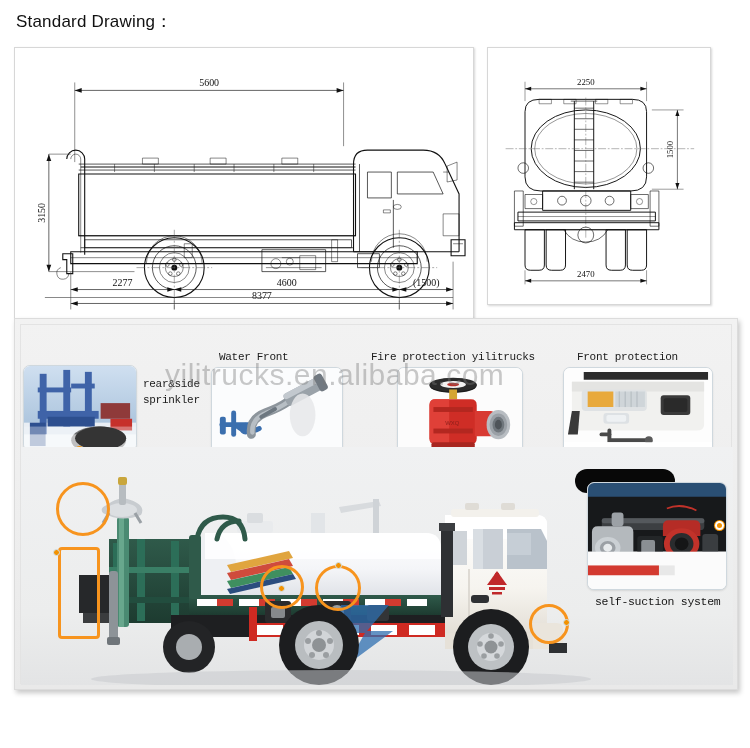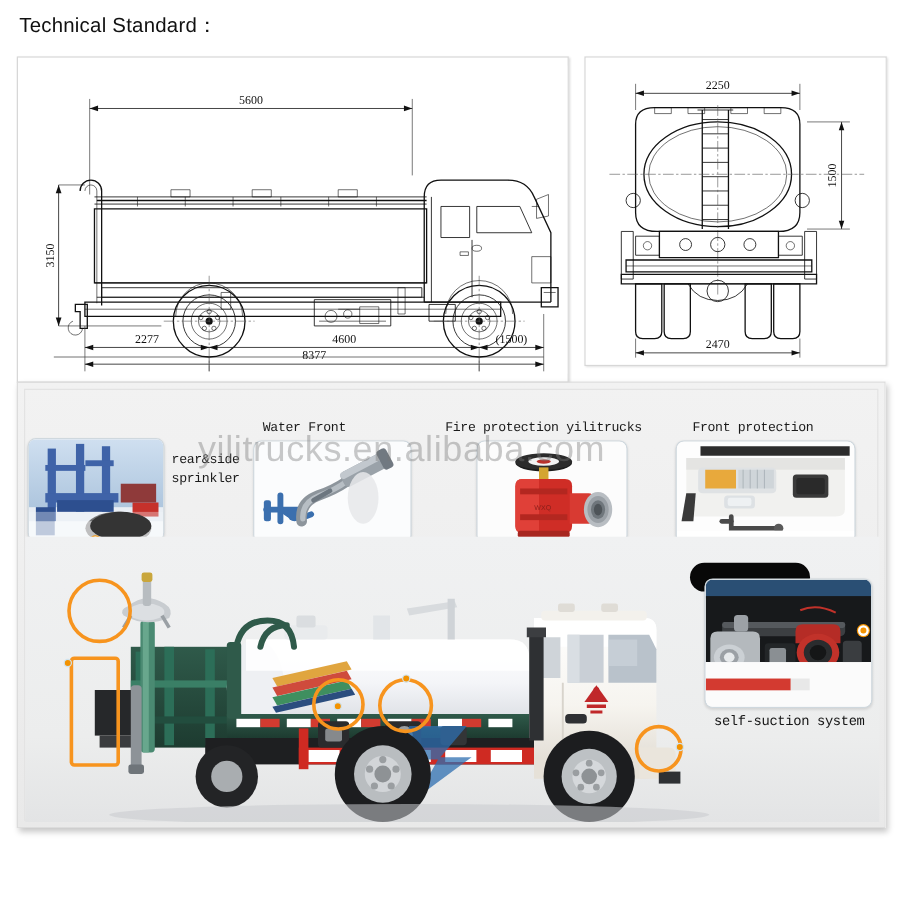--- a/index.html
+++ b/index.html
@@ -21,21 +21,21 @@
   
   .tech-row { position: absolute; left: 0; top: 42px; width: 750px; height: 270px; }
   .tech-panel {
     position: absolute;
     background: #fff;
     border: 1px solid #d7d7d7;
     box-shadow: 1px 1px 2px rgba(0,0,0,0.16);
     overflow: hidden;
   }
   #panel-side { left: 14px; top: 5px; width: 460px; height: 272px; }
-  #panel-rear { left: 487px; top: 5px; width: 252px; height: 258px; }
+  #panel-rear { left: 487px; top: 5px; width: 224px; height: 258px; }
   .tech-panel svg { display: block; width: 100%; height: 100%; }
 
   .dimtext { font-family: "Liberation Serif", serif; font-size: 10px; fill: #111; }
   .dimtext-v { font-family: "Liberation Serif", serif; font-size: 10px; fill: #111; }
   .dl { stroke: #222; stroke-width: 0.7; fill: none; }
   .ext { stroke: #444; stroke-width: 0.6; fill: none; }
   .ol { stroke: #111; stroke-width: 1.1; fill: none; }
   .ol-thin { stroke: #111; stroke-width: 0.7; fill: none; }
   .ol-t { stroke: #111; stroke-width: 0.5; fill: none; }
   .ctr { stroke: #555; stroke-width: 0.5; fill: none; stroke-dasharray: 9 2 2 2; }
@@ -139,21 +139,21 @@
     color: rgba(120,120,120,0.40);
     letter-spacing: 0.5px;
     white-space: nowrap;
     pointer-events: none;
     z-index: 40;
   }
 </style>
 </head>
 <body>
 
-<div class="page-title">Technical Standard：</div>
+<div class="page-title">Standard Drawing：</div>
 
 <div class="tech-row">
 
   <div class="tech-panel" id="panel-side">
     <svg viewBox="0 0 460 258">
       <rect x="0" y="0" width="460" height="258" fill="#fff"></rect>
 
       <line class="ext" x1="60" y1="28" x2="60" y2="108"></line>
       <line class="ext" x1="330" y1="28" x2="330" y2="92"></line>
       <line class="dl" x1="60" y1="36" x2="330" y2="36"></line>

